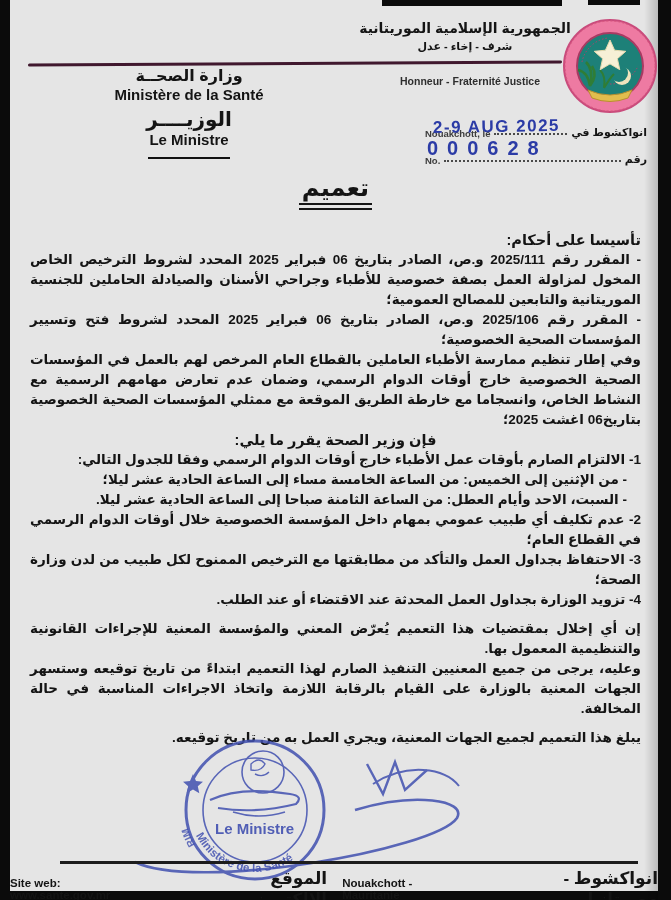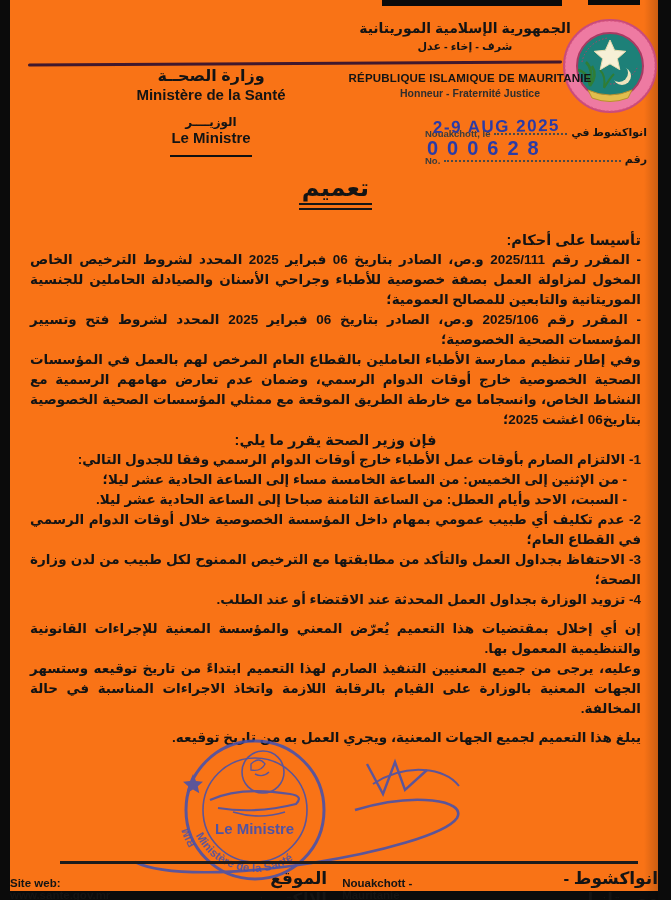--- a/index.html
+++ b/index.html
@@ -1,40 +1,40 @@
 <!DOCTYPE html>
 <html lang="ar"><head>
 <meta charset="utf-8">
 <style>
   html,body{margin:0;padding:0;background:#222;}
-  .page{position:relative;width:671px;height:900px;background:#f97316;overflow:hidden;
+  .page{position:relative;width:671px;height:900px;background:#e5e5e5;overflow:hidden;
         font-family:"Liberation Sans","DejaVu Sans",sans-serif;color:#141414;}
   .edge{position:absolute;background:#0b0b0b;}
   #edge-left{left:0;top:0;width:10px;height:900px;}
   #edge-right{right:0;top:0;width:13px;height:900px;}
   #edge-bottom{left:0;top:891px;width:671px;height:9px;}
   #edge-top1{left:382px;top:0;width:180px;height:6px;}
   #edge-top2{left:588px;top:0;width:52px;height:5px;}
   .right-shadow{position:absolute;right:13px;top:0;width:14px;height:900px;
         background:linear-gradient(to right,rgba(0,0,0,0),rgba(0,0,0,.18));}
 
   
   .calli{position:absolute;left:350px;top:20px;width:230px;text-align:center;direction:rtl;}
   .calli .t1{font-size:14px;font-weight:800;white-space:nowrap;letter-spacing:-.3px;}
   .calli .t2{font-size:11px;font-weight:800;margin-top:4px;}
   .hline{position:absolute;left:28px;top:62px;width:534px;height:3px;background:#40182e;
         transform:rotate(-.35deg);border-radius:2px;}
   .rep{position:absolute;left:320px;top:72px;width:300px;text-align:center;}
   .rep .fr1{font-size:11.5px;font-weight:800;letter-spacing:.2px;}
   .rep .fr2{font-size:10.5px;font-weight:700;color:#2e2e2e;margin-top:3px;}
 
-  .ministry{position:absolute;left:96px;top:66px;width:230px;text-align:center;}
+  .ministry{position:absolute;left:74px;top:66px;width:230px;text-align:center;}
   .ministry .ar{font-size:16px;font-weight:800;direction:rtl;}
   .ministry .fr{font-size:15px;font-weight:800;margin-top:1px;}
-  .ministry .ar2{font-size:12px;font-weight:800;direction:rtl;margin-top:12px;}
+  .ministry .ar2{font-size:20px;font-weight:800;direction:rtl;margin-top:4px;}
   .ministry .fr2{font-size:15px;font-weight:800;}
   .ministry .sig-line{width:82px;height:2px;background:#111;margin:9px auto 0;}
 
   
   .emblem{position:absolute;left:560px;top:14px;}
 
   
   .dateblock{position:absolute;left:385px;top:121px;width:262px;}
   .row{display:flex;align-items:flex-end;height:18px;}
   .row .lbl{font-size:9.5px;font-weight:700;color:#3c3c3c;white-space:nowrap;margin-left:40px;}
@@ -103,21 +103,20 @@
     <path d="M 44 74 q 2 -12 -4 -18 M 44 74 q 6 -10 10 -14" stroke="#2f7d36" stroke-width="2" fill="none"></path>
 
     <path d="M 28 76 q 22 10 44 0 l -4 8 q -18 7 -36 0 z" fill="#e2bd4d" stroke="#b98f2e" stroke-width="1"></path>
 
     <path d="M 50 26 l 4.6 10.2 11.2 1.1 -8.4 7.4 2.4 11 -9.8 -5.8 -9.8 5.8 2.4 -11 -8.4 -7.4 11.2 -1.1 z" fill="#f7f0d6" stroke="#e5d9ae" stroke-width="1"></path>
   </svg>
 
   <div class="hline"></div>
 
   <div class="rep">
-    <div class="fr1">RÉPUBLIQUE ISLAMIQUE DE MAURITANIE</div>
     <div class="fr2">Honneur - Fraternité  Justice</div>
   </div>
 
   <div class="ministry">
     <div class="ar">وزارة الصحــة</div>
     <div class="fr">Ministère de la Santé</div>
     <div class="ar2">الوزيــــر</div>
     <div class="fr2">Le Ministre</div>
     <div class="sig-line"></div>
   </div>

